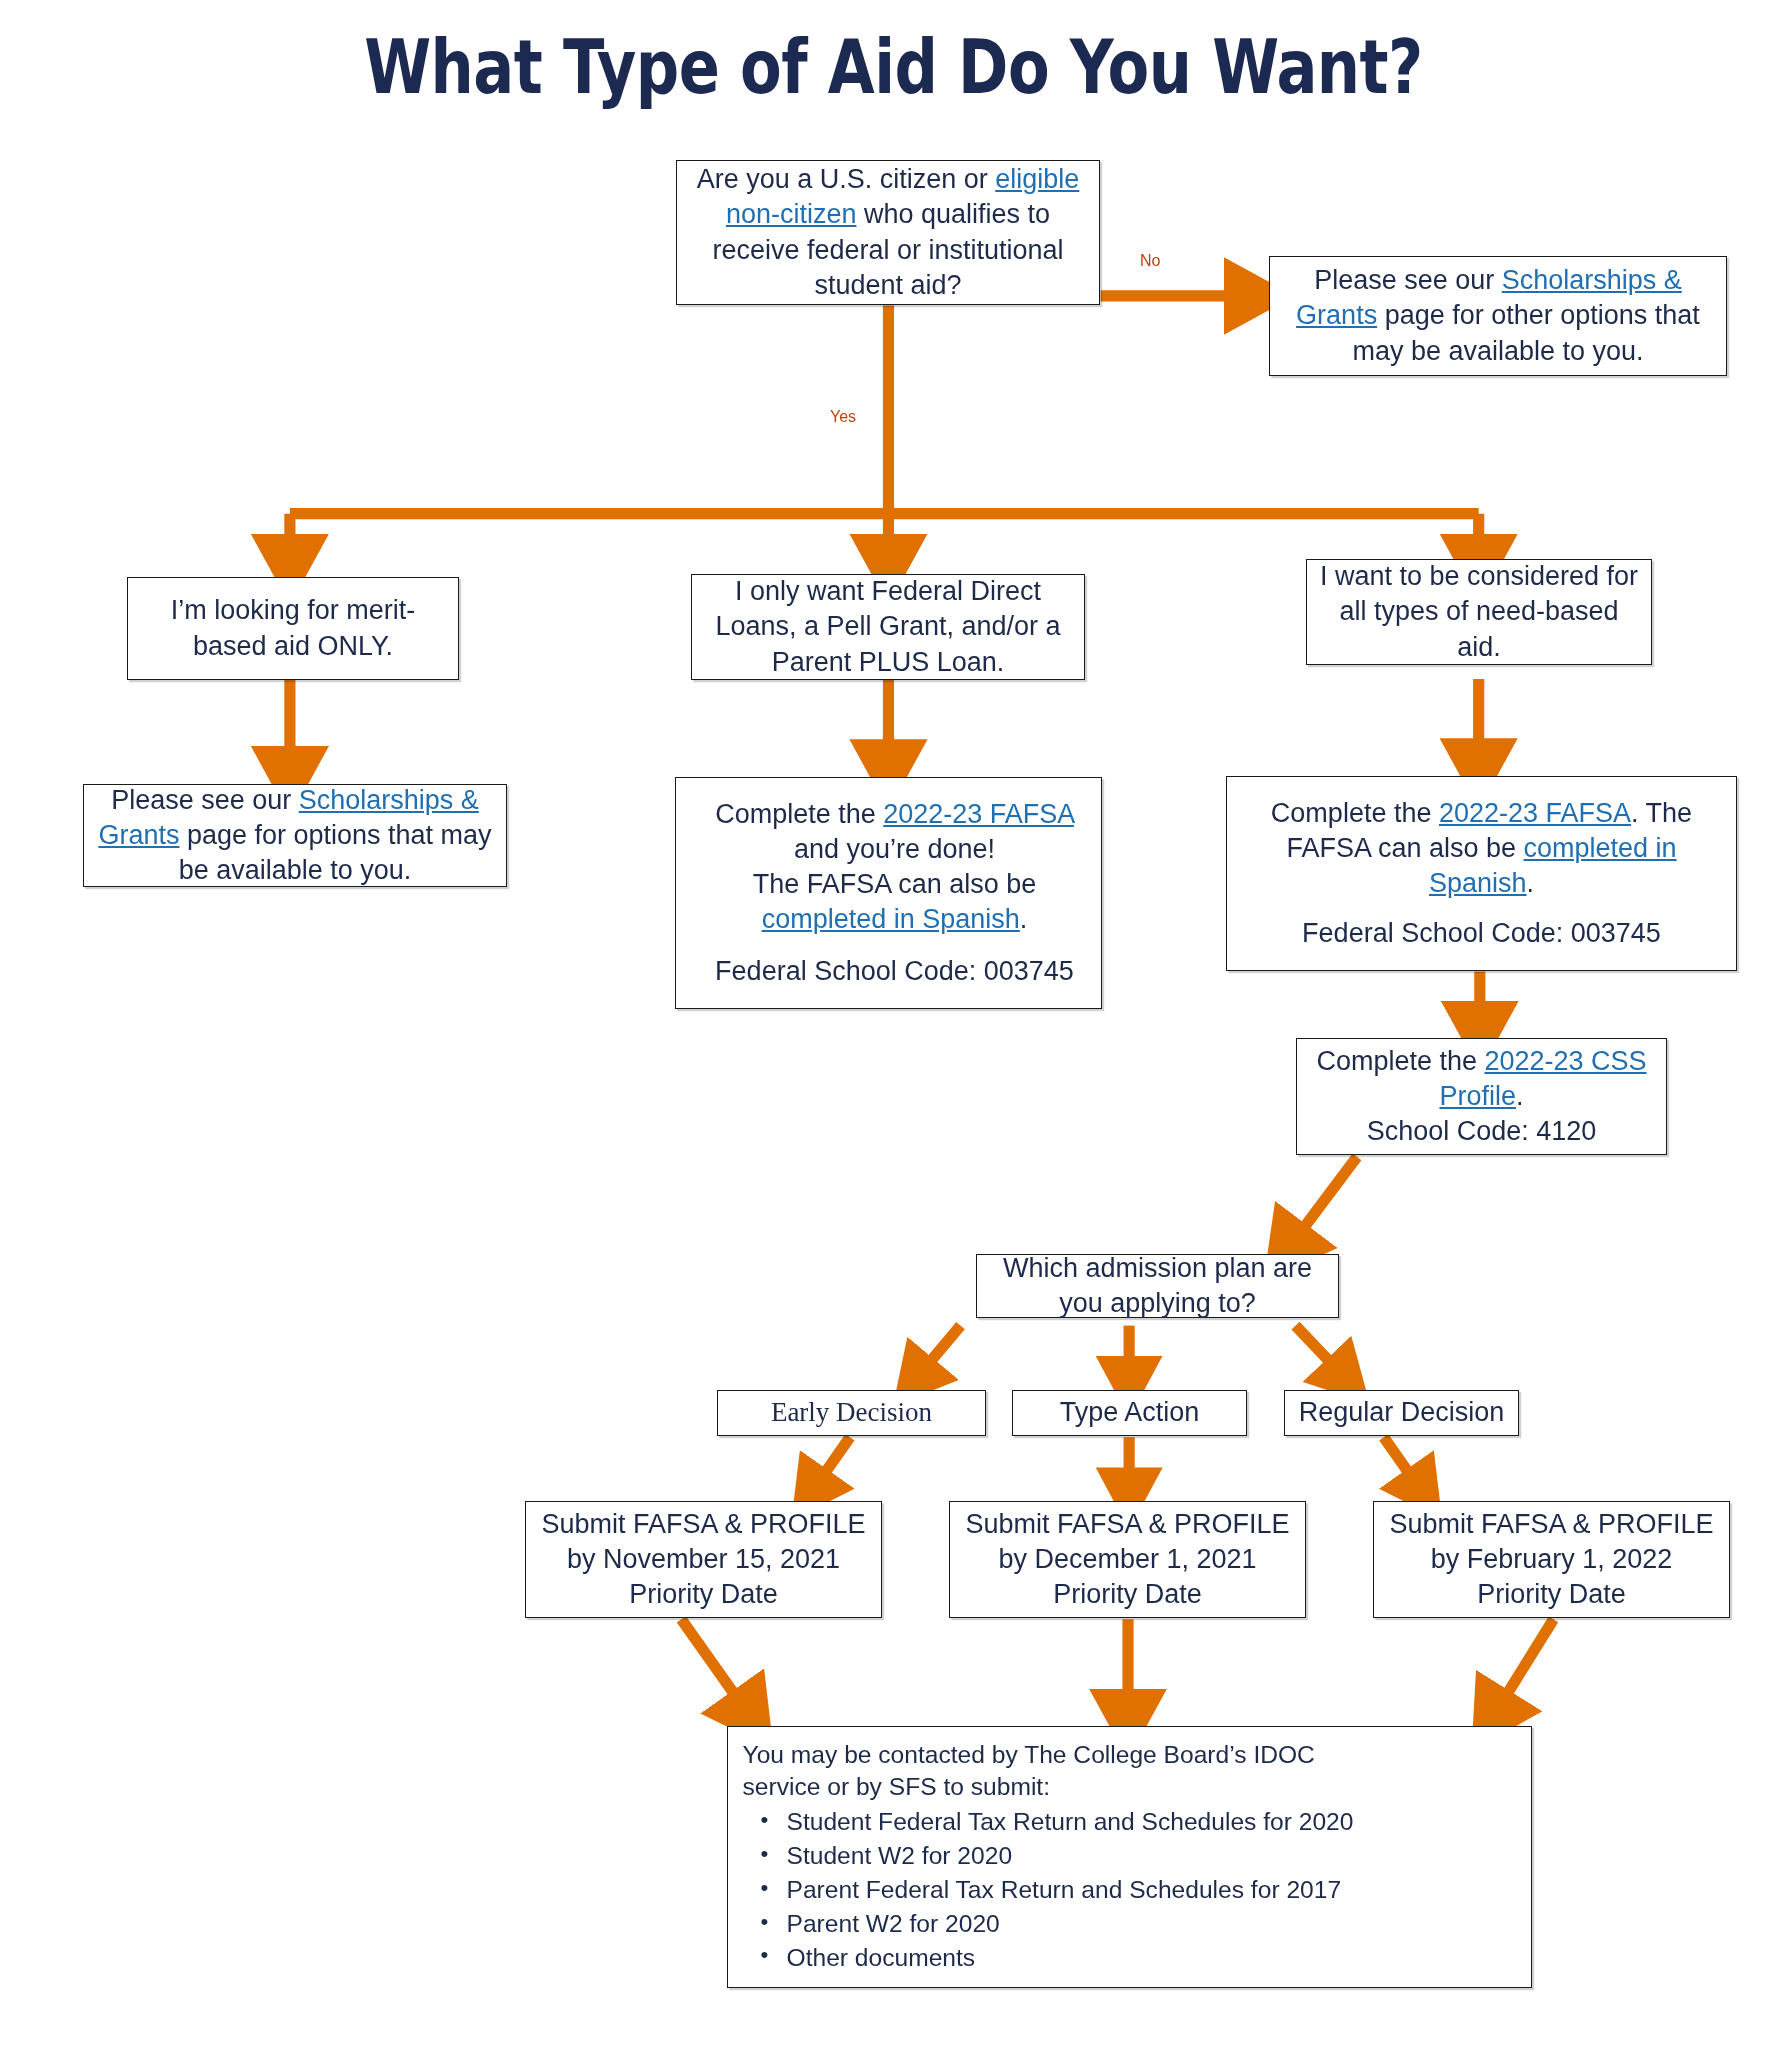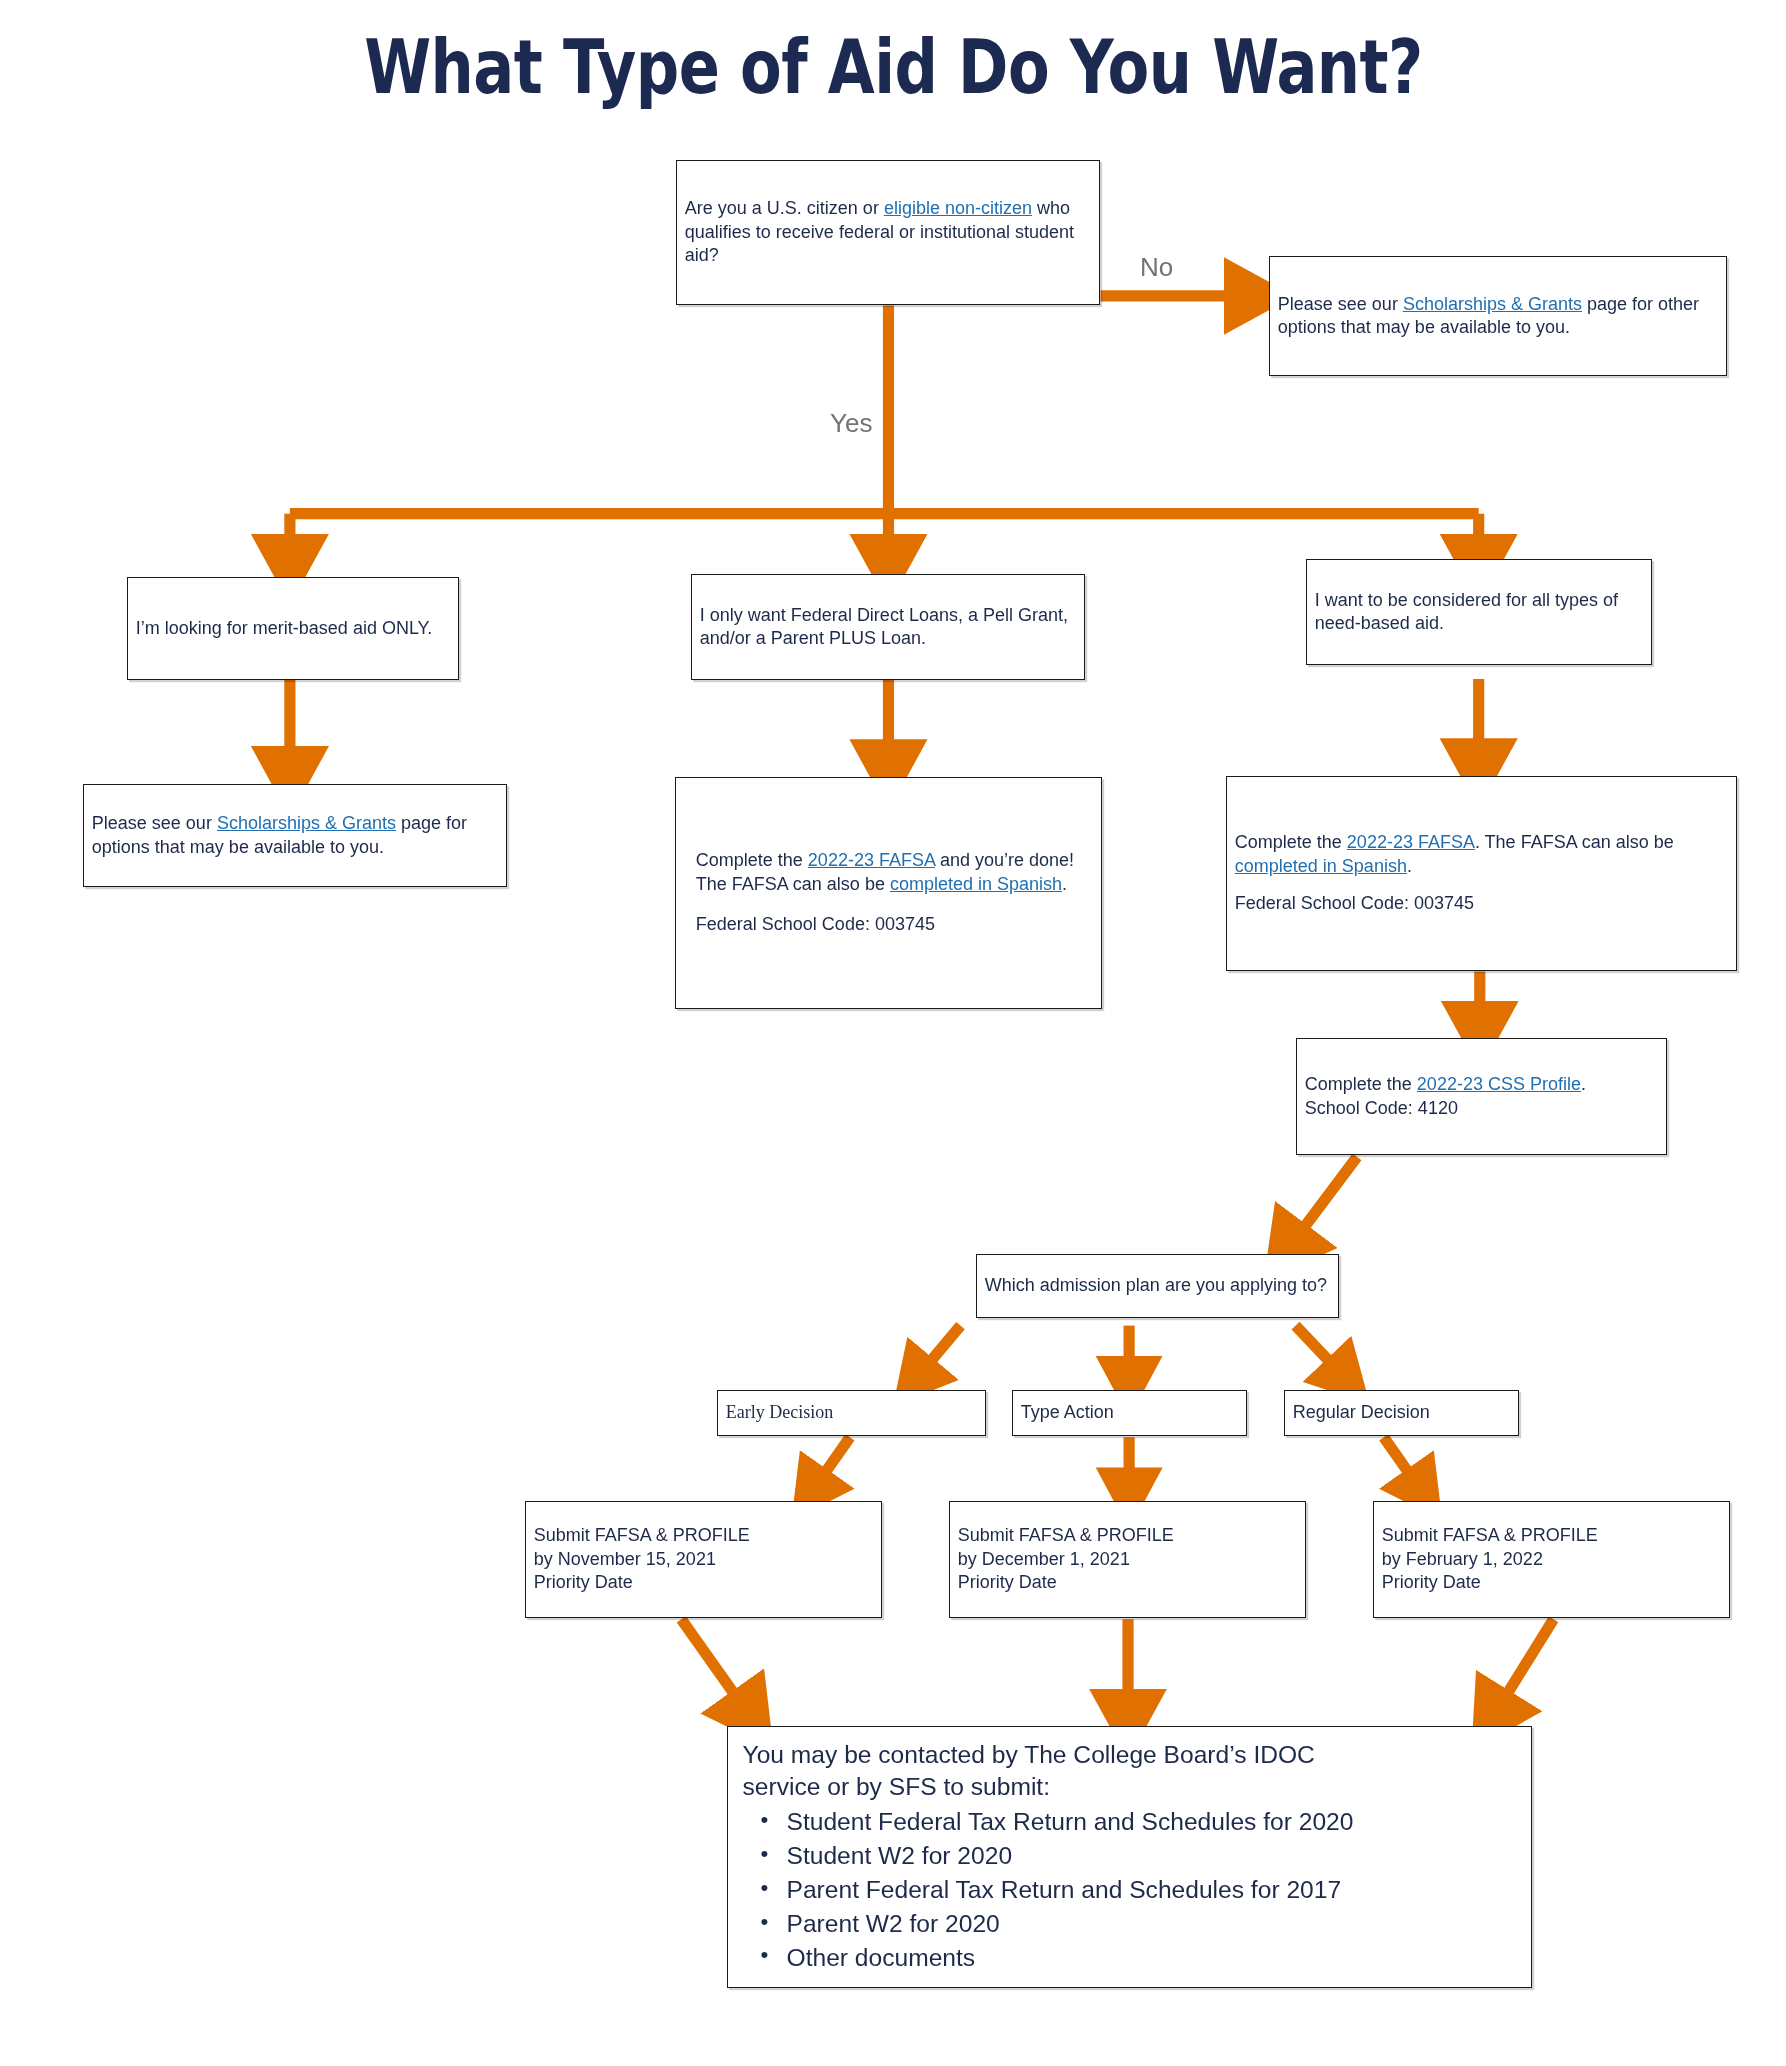--- a/index.html
+++ b/index.html
@@ -10,33 +10,33 @@
   }
   #stage{position:absolute;left:0;top:0;width:1787px;height:2066px;}
   #arrows{position:absolute;left:0;top:0;width:1787px;height:2066px;z-index:1;}
   .node{
     position:absolute;z-index:3;box-sizing:border-box;
     background:#ffffff;border:1.7px solid #1a1a1a;
     display:flex;align-items:center;justify-content:center;
     box-shadow:2.2px 2.2px 0 rgba(0,0,0,0.18);
   }
   .node .inner{
-    width:100%;text-align:left;line-height:1.30;
-    color:#1e2a4a;font-size:18px;padding:3.4px 7.8px;box-sizing:border-box;
+    width:100%;text-align:center;line-height:1.30;
+    color:#1e2a4a;font-size:27px;padding:3.4px 7.8px;box-sizing:border-box;
   }
   .node.left .inner{text-align:left;}
   a.lnk,.lnk{color:#1f6fb2;text-decoration:underline;}
   #title{
     position:absolute;z-index:4;left:0;top:23.5px;width:1787px;text-align:center;
     font-size:74px;font-weight:bold;color:#1c2a52;
     font-family:"DejaVu Sans","Liberation Sans",sans-serif;
     letter-spacing:-0.6px;transform:scaleX(0.82);transform-origin:50% 50%;
   }
   .edgelabel{
-    position:absolute;z-index:4;font-size:26px;color:#737373;
+    position:absolute;z-index:4;font-size:16px;color:#c2410c;
     white-space:nowrap;
   }
   
   #n-citizen      {left:676px;top:160px;width:424px;height:145px;}
   #n-noscholar    {left:1269px;top:256px;width:458px;height:120px;}
   #n-merit        {left:127px;top:577px;width:332px;height:103px;}
   #n-federal      {left:691px;top:574px;width:394px;height:106px;}
   #n-needbased    {left:1306px;top:559px;width:346px;height:106px;}
   #n-meritans     {left:83px;top:784px;width:424px;height:103px;}
   #n-fafsa1       {left:675px;top:777px;width:427px;height:232px;padding-left:12px;}

